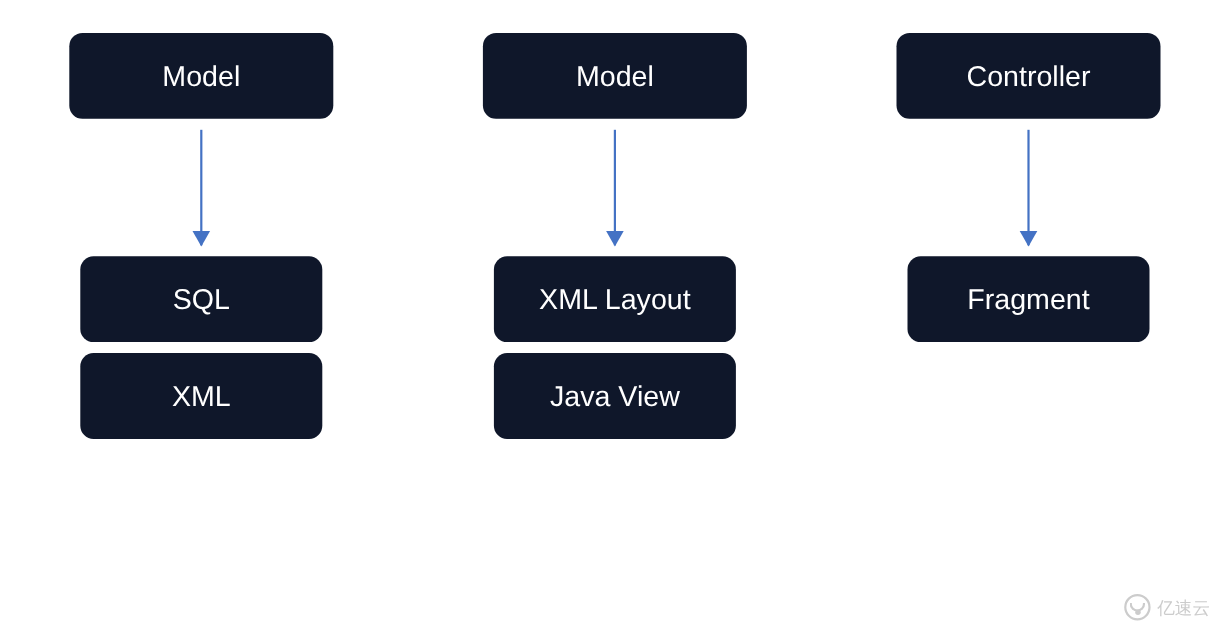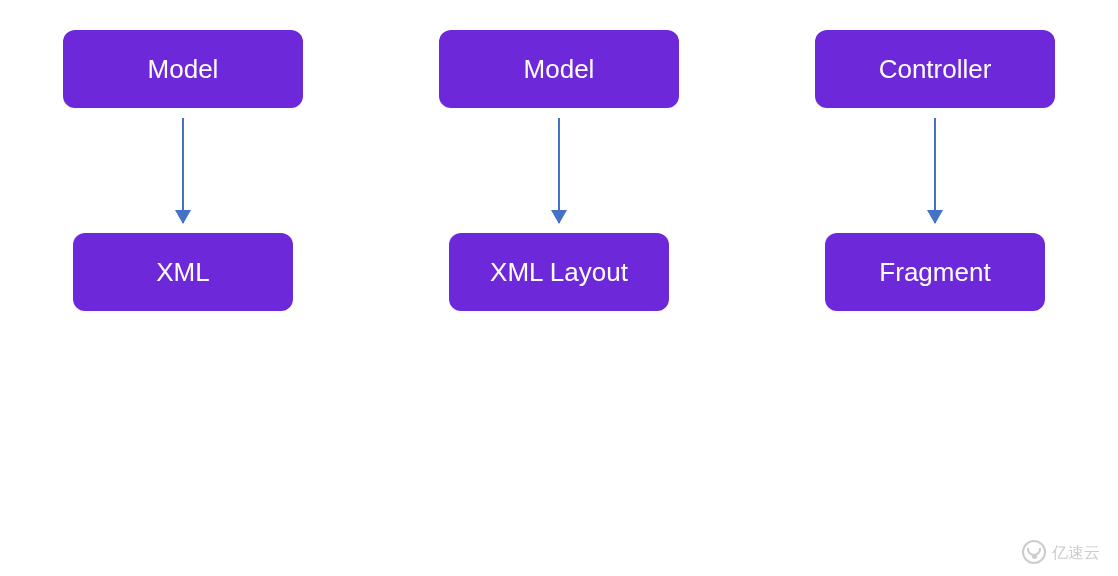--- a/index.html
+++ b/index.html
@@ -20,21 +20,21 @@
       padding: 30px 45px 0 45px;
       gap: 100px;
     }
     .column {
       display: flex;
       flex-direction: column;
       align-items: center;
       flex: 1;
     }
     .box {
-      background: #6d28d9;
+      background: #0f172a;
       color: #ffffff;
       border-radius: 12px;
       display: flex;
       align-items: center;
       justify-content: center;
       font-size: 26px;
       font-weight: 400;
       text-align: center;
     }
     .header-box {
@@ -124,37 +124,43 @@
     <div class="box header-box">
       <span>Model</span>
     </div>
     <div class="arrow-container">
       <div class="arrow-line">
         <div class="arrow-head"></div>
       </div>
     </div>
     <div class="children">
       <div class="box child-box">
+        <span>SQL</span>
+      </div>
+      <div class="box child-box">
         <span>XML</span>
       </div>
     </div>
   </div>
 
   <div class="column">
     <div class="box header-box">
       <span>Model</span>
     </div>
     <div class="arrow-container">
       <div class="arrow-line">
         <div class="arrow-head"></div>
       </div>
     </div>
     <div class="children">
       <div class="box child-box">
         <span>XML Layout</span>
+      </div>
+      <div class="box child-box">
+        <span>Java View</span>
       </div>
     </div>
   </div>
 
   <div class="column">
     <div class="box header-box">
       <span>Controller</span>
     </div>
     <div class="arrow-container">
       <div class="arrow-line">

